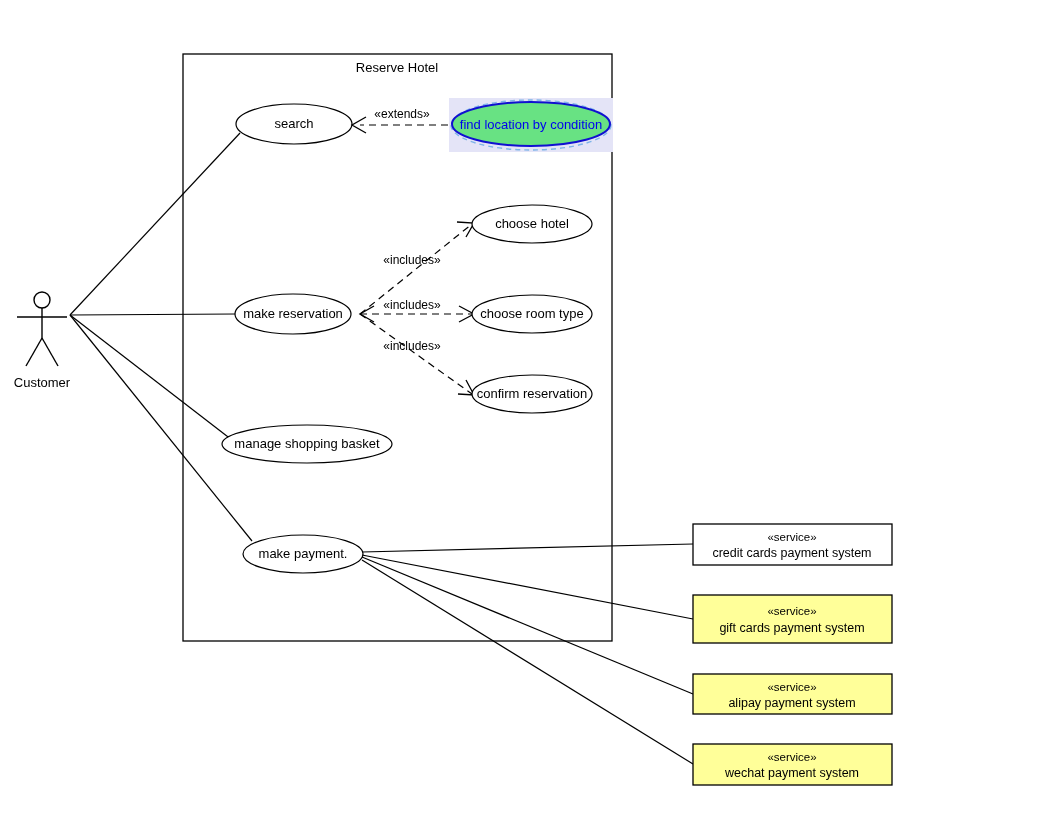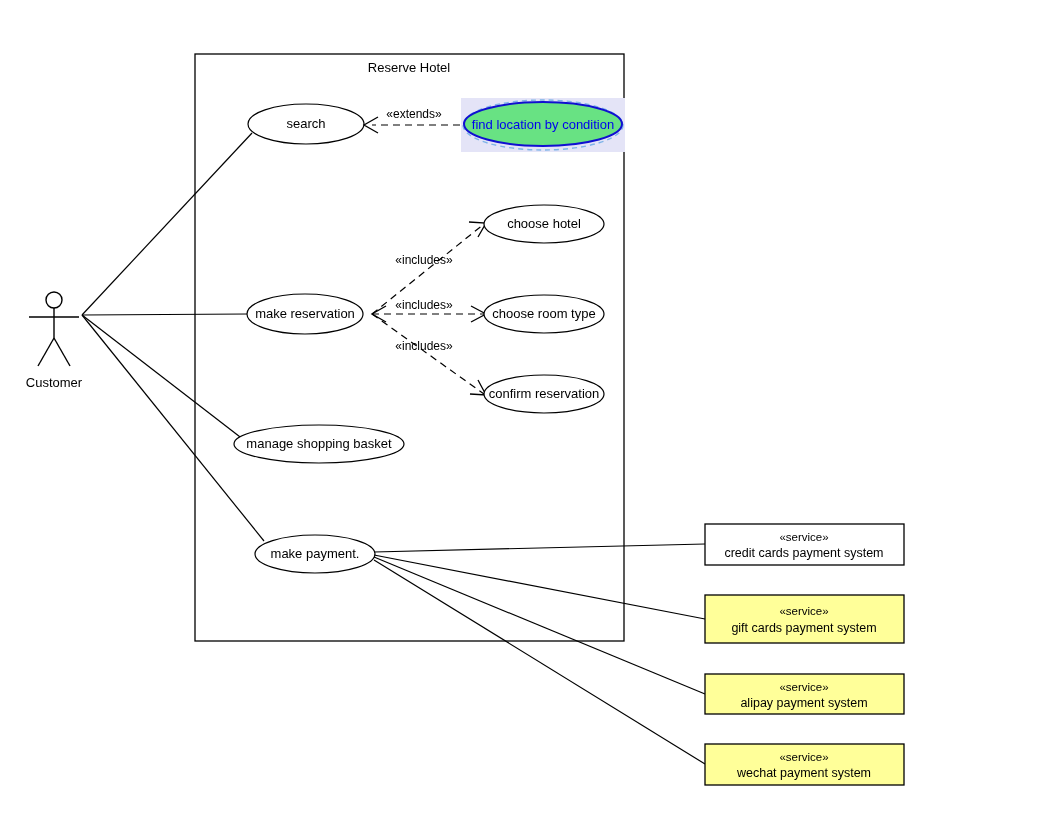--- a/index.html
+++ b/index.html
@@ -11,21 +11,21 @@
   body {
     width: 1041px;
     height: 840px;
     font-family: "Liberation Sans", sans-serif;
     overflow: hidden;
     position: relative;
   }
   #diagram-canvas {
     position: absolute;
     top: 0;
-    left: 12px;
+    left: 0;
     width: 967px;
     height: 840px;
   }
   svg text {
     font-family: "Liberation Sans", sans-serif;
     fill: #000000;
   }
   .uc-label {
     font-size: 13px;
   }

